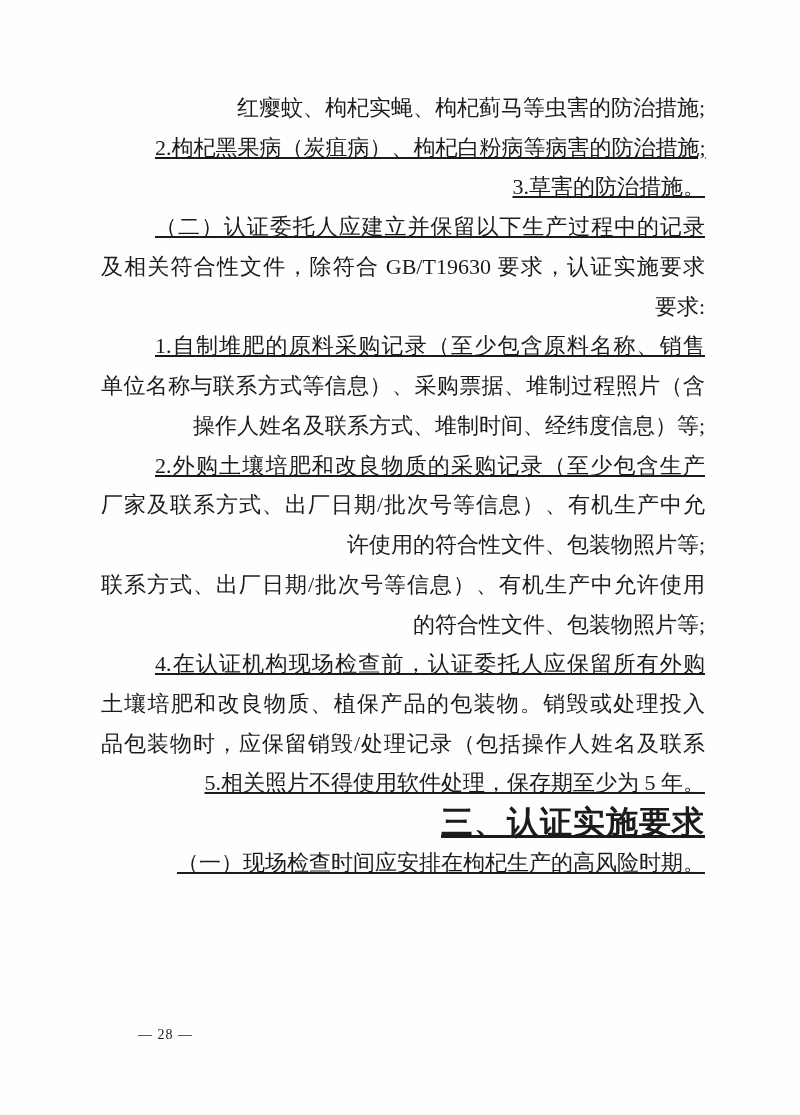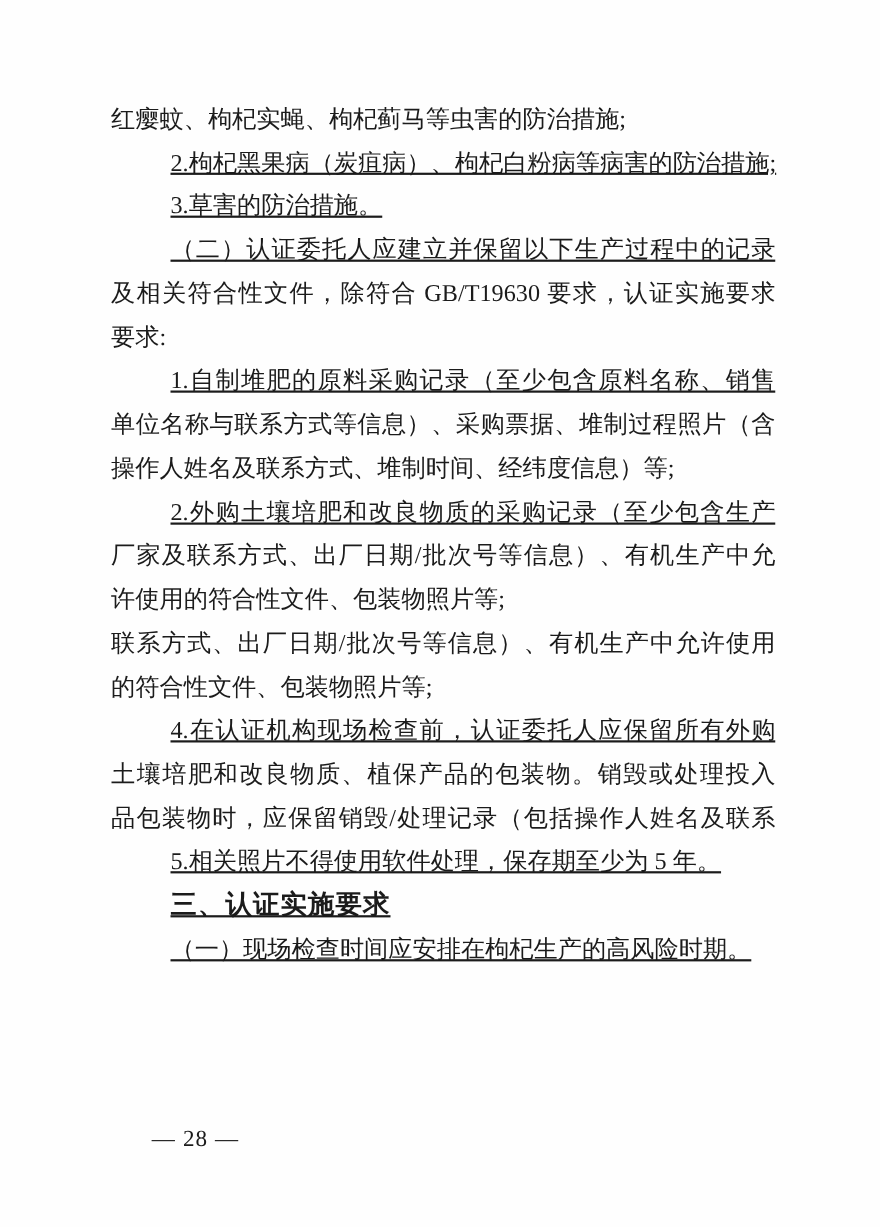--- a/index.html
+++ b/index.html
@@ -28,48 +28,48 @@
     left: 101px;
     top: 88px;
     width: 604px;
     font-family: "Liberation Serif", "DejaVu Serif", serif;
     font-size: 22px;
     color: var(--fg);
   }
   .ln {
     height: 39.74px;
     line-height: 39.74px;
-    text-align: left;
+    text-align: right;
     white-space: nowrap;
   }
   .ln.just {
     white-space: normal;
     text-align: justify;
     text-align-last: justify;
     text-justify: inter-character;
     overflow: hidden;
   }
   .ln.indent {
     padding-left: 54px;
     text-decoration: underline;
   }
   .ln.heading {
     font-family: "Liberation Sans", "DejaVu Sans", sans-serif;
     font-weight: 700;
-    font-size: 24px;
+    font-size: 32px;
     letter-spacing: 1px;
   }
   .page-number {
     position: absolute;
     left: 138px;
     top: 1020px;
     height: 30px;
     line-height: 30px;
     font-family: "Liberation Serif", "DejaVu Serif", serif;
-    font-size: 21px;
+    font-size: 14px;
     letter-spacing: 1px;
     color: var(--fg);
   }
 </style>
 </head>
 <body>
 
 <div class="page">
   <div class="content">
     <div class="ln">红瘿蚊、枸杞实蝇、枸杞蓟马等虫害的防治措施;</div>

